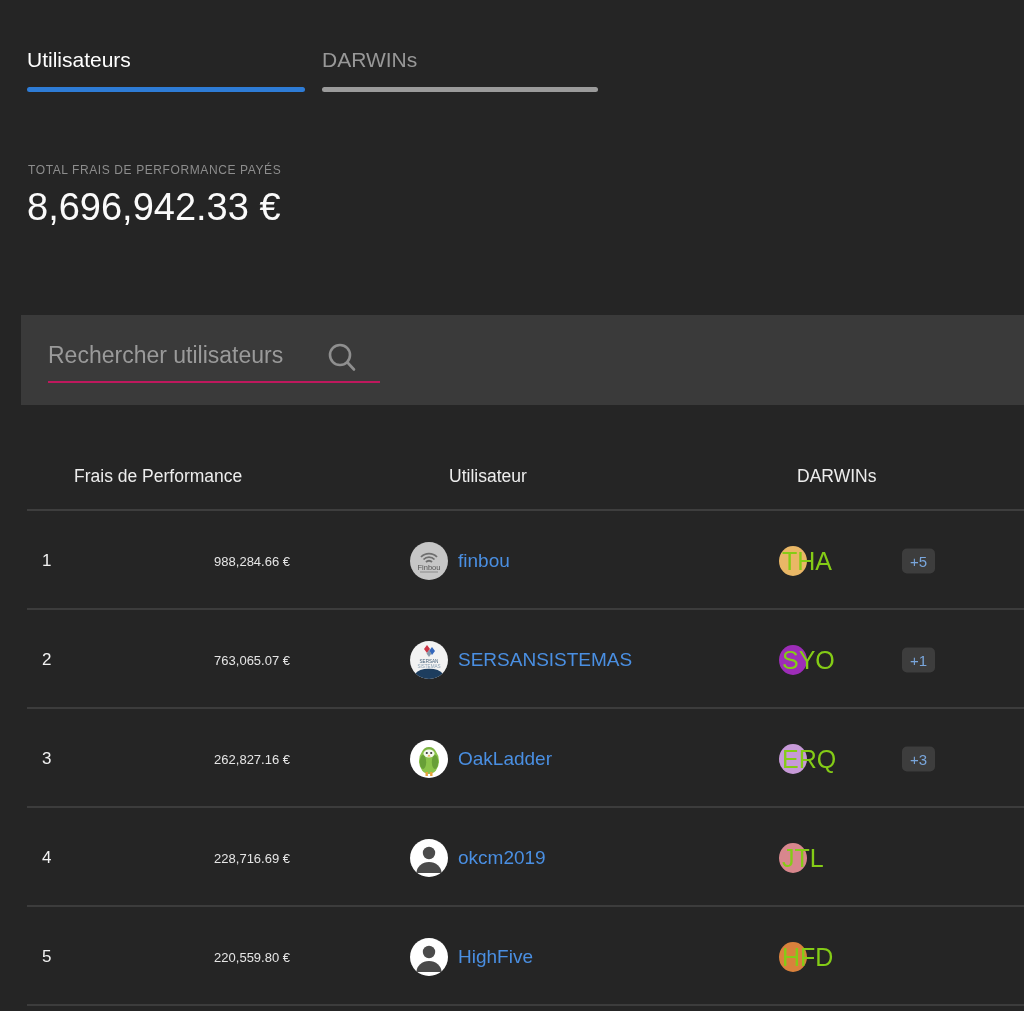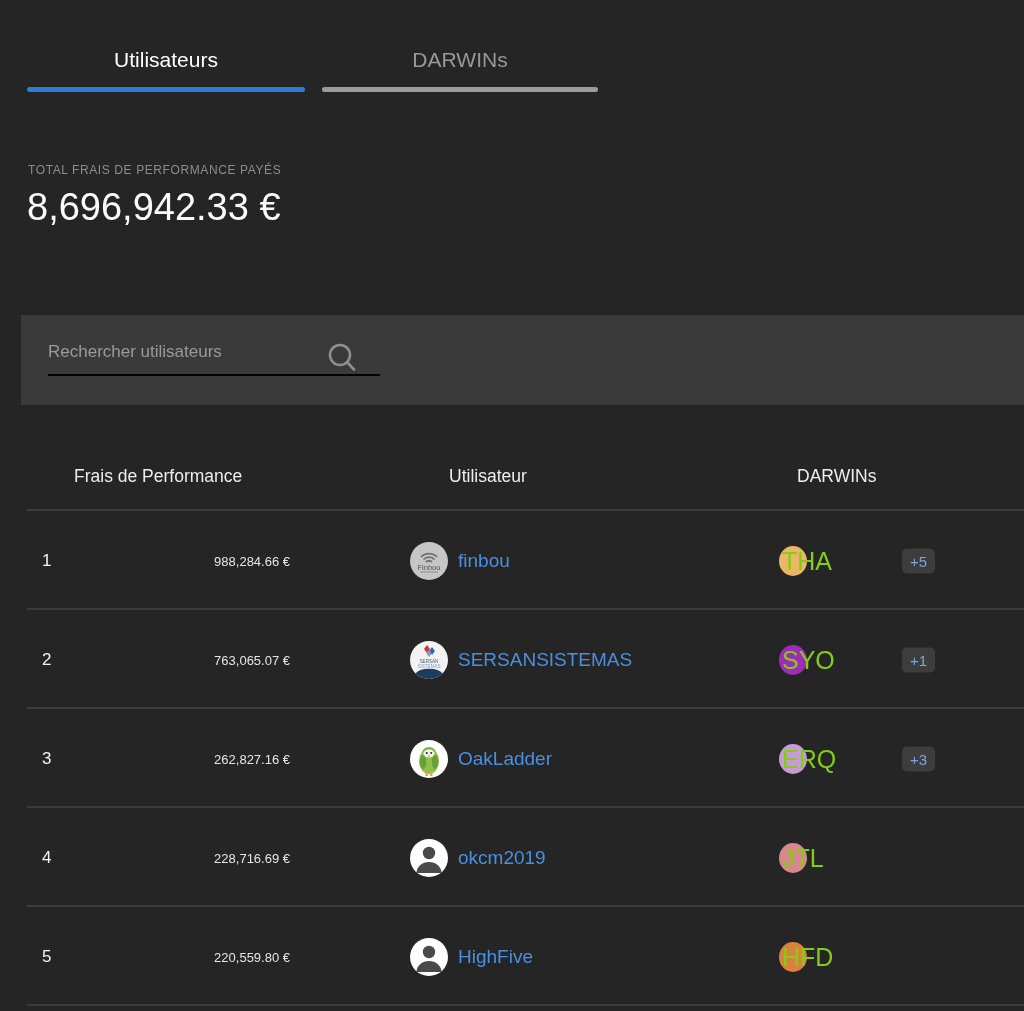--- a/index.html
+++ b/index.html
@@ -6,21 +6,21 @@
   html,body { width:1024px; height:1011px; }
   body {
     background:#252525;
     font-family:"Liberation Sans", sans-serif;
     position:relative;
     overflow:hidden;
     color:#f0f0f0;
   }
 
   
-  .tabs { position:absolute; top:48px; left:27px; display:flex; gap:17px;text-align:center; }
+  .tabs { position:absolute; top:48px; left:27px; display:flex; gap:17px; }
   .tab { cursor:pointer; }
   .tab-label { display:block; font-size:21px; margin-bottom:15px; }
   .tab.active .tab-label { color:#ffffff; }
   .tab.inactive .tab-label { color:#989898; }
   .tab-underline { height:5px; border-radius:3px; }
   .tab.active .tab-underline { background:#2e7cd6; width:278px; }
   .tab.inactive .tab-underline { background:#9b9b9b; width:276px; }
 
   
   .total-label {
@@ -33,23 +33,23 @@
   }
 
   
   .search-box {
     position:absolute; top:315px; left:21px; right:0; height:90px;
     background:#3a3a3a;
   }
   .search-input {
     position:absolute; left:27px; top:27px; width:332px;
     background:transparent; border:none; outline:none;
-    border-bottom:2px solid #000000;
+    border-bottom:2px solid #be185d;
     font-family:"Liberation Sans", sans-serif;
-    font-size:17px; color:#c9c9c9;
+    font-size:23px; color:#c9c9c9;
     padding:0 0 12px 0;
   }
   .search-input::placeholder { color:#9a9a9a; opacity:1; }
   .search-icon {
     position:absolute; left:304px; top:26px; width:34px; height:34px;
     pointer-events:none;
   }
 
   
   .table-header { position:absolute; top:466px; left:0; right:0; height:44px; }

